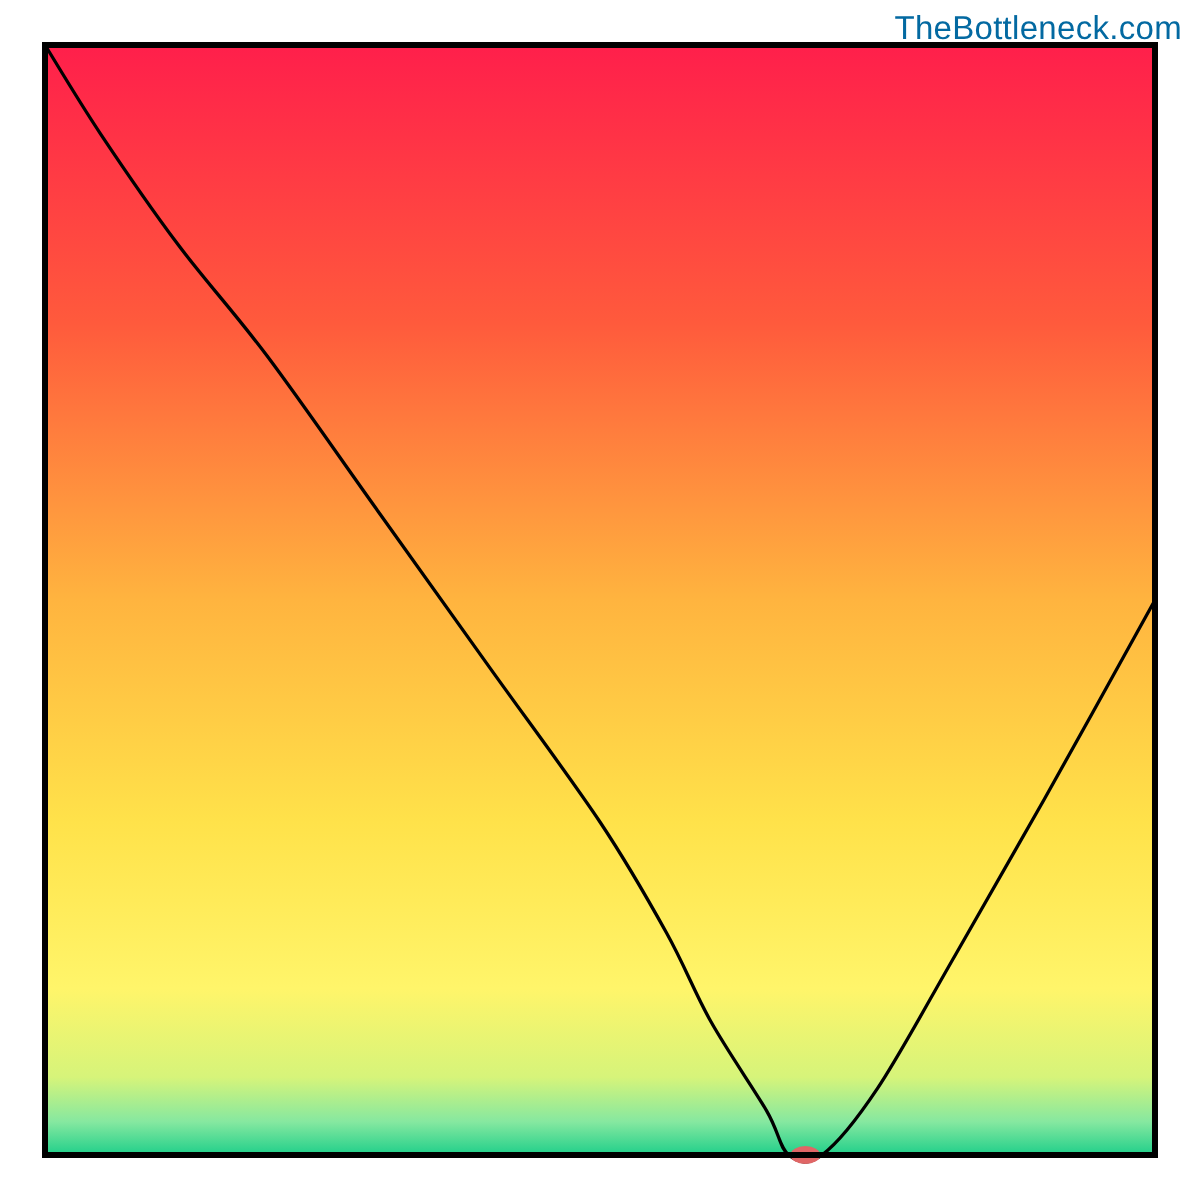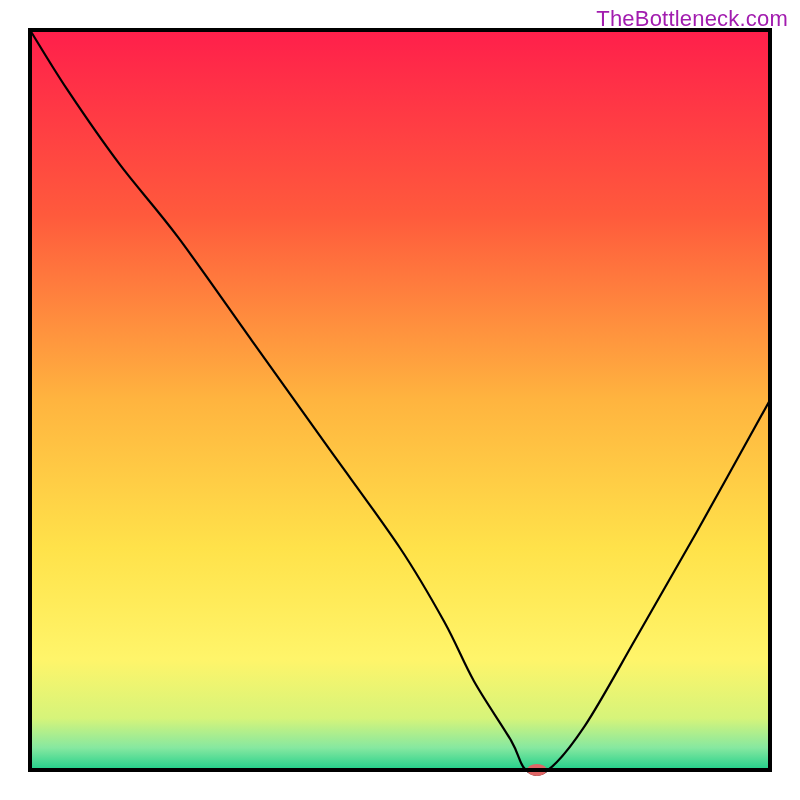--- a/index.html
+++ b/index.html
@@ -12,21 +12,21 @@
   }
   .container {
     position: relative;
     width: 800px;
     height: 800px;
   }
   .watermark {
     position: absolute;
     top: 6px;
     right: 12px;
-    color: #a21caf;
+    color: #0369a1;
     font-size: 22px;
     font-weight: 400;
     letter-spacing: 0.2px;
     z-index: 5;
   }
   svg {
     display: block;
   }
 </style>
 </head>

